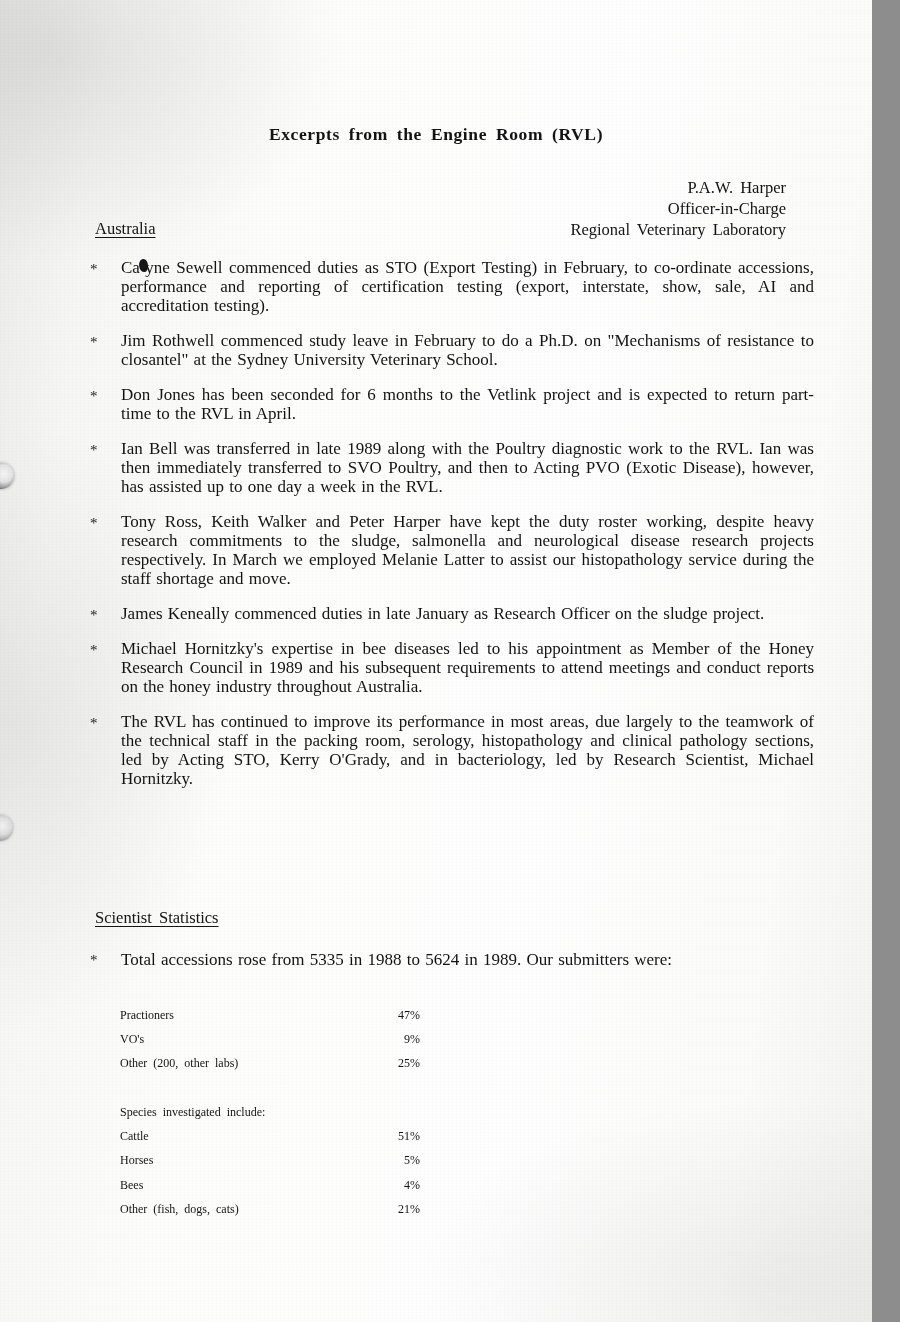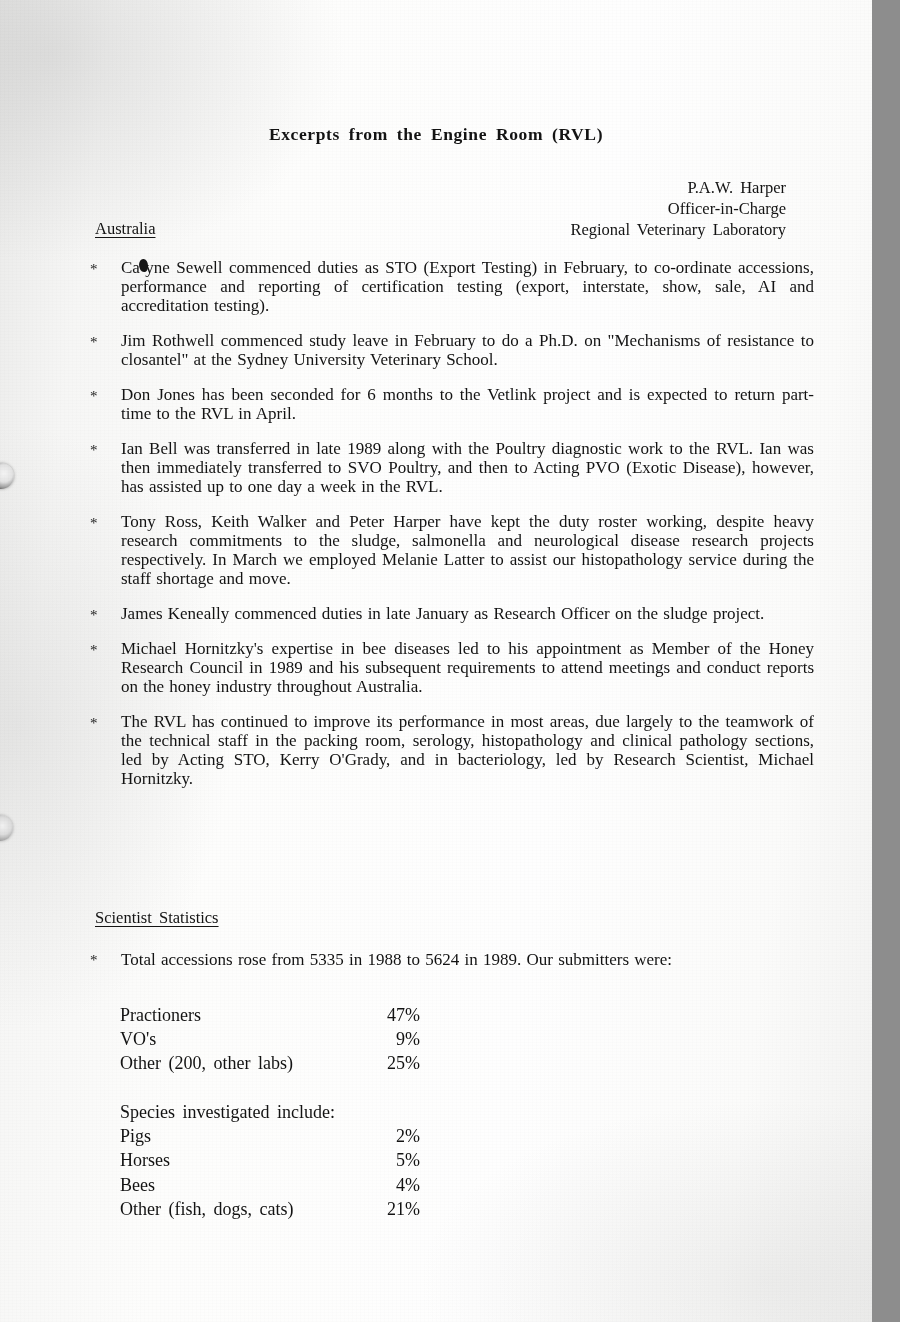--- a/index.html
+++ b/index.html
@@ -149,21 +149,21 @@
     padding-left: 33px;
     box-sizing: border-box;
   }
   .stats-bullet .bullet-text { text-align: justify; text-align-last: left; }
 
   
   .stat-table {
     position: absolute;
     left: 120px;
     width: 300px;
-    font-size: 18px;
+    font-size: 12px;
     line-height: 24.2px;
     border-collapse: collapse;
   }
   #table-submitters { top: 1003px; }
   #table-species { top: 1100px; }
 
   .stat-table td { padding: 0; vertical-align: baseline; }
   .stat-table td.label { white-space: nowrap; word-spacing: 3px; }
   .stat-table td.value {
     text-align: right;
@@ -260,22 +260,22 @@
       </tr>
     </tbody>
   </table>
 
   <table class="stat-table" id="table-species">
     <tbody>
       <tr>
         <td class="label stat-caption" colspan="2">Species investigated include:</td>
       </tr>
       <tr>
-        <td class="label">Pigs</td>
-        <td class="value">2%</td>
+        <td class="label">Cattle</td>
+        <td class="value">51%</td>
       </tr>
       <tr>
         <td class="label">Horses</td>
         <td class="value">5%</td>
       </tr>
       <tr>
         <td class="label">Bees</td>
         <td class="value">4%</td>
       </tr>
       <tr>

